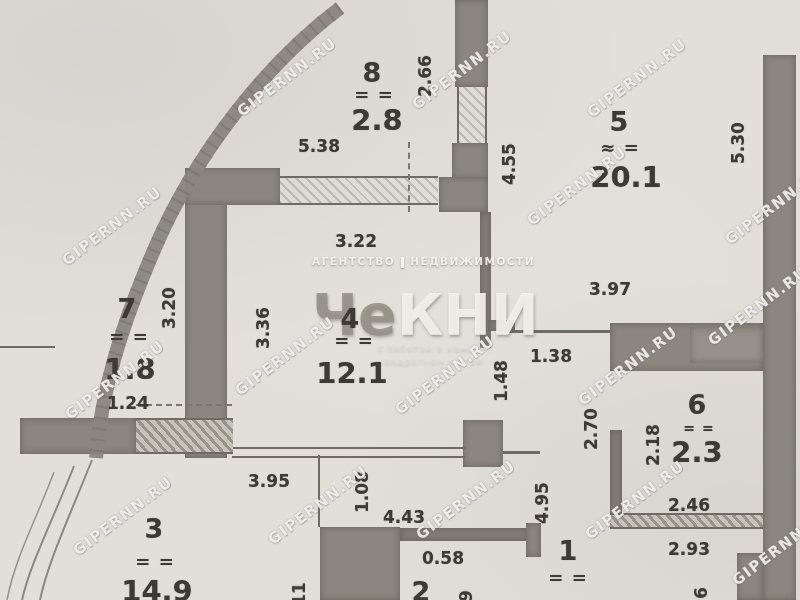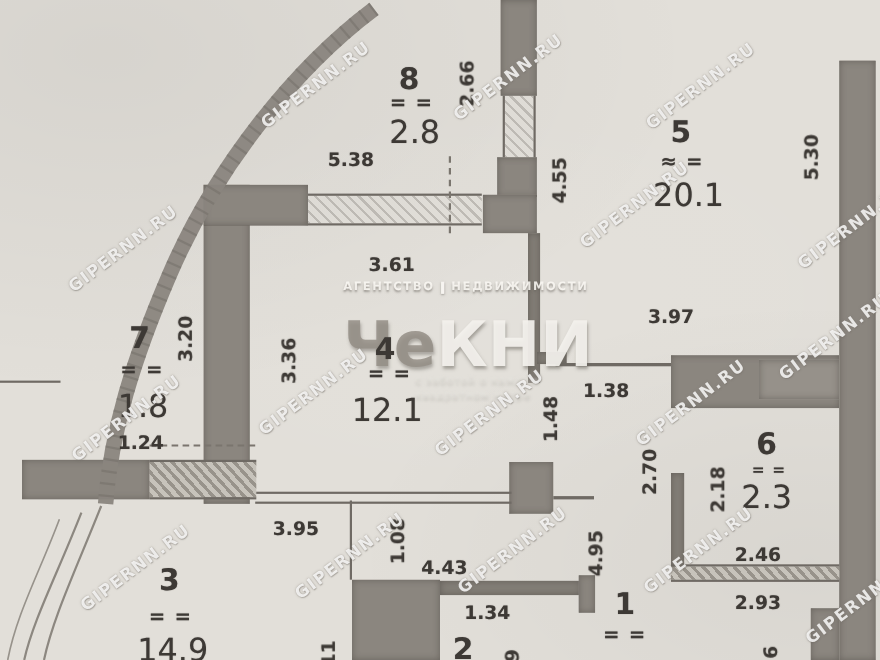--- a/index.html
+++ b/index.html
@@ -33,21 +33,21 @@
   .thin{position:absolute;background:#6f6a64;}
   .dashv{position:absolute;border-left:2px dashed #7a756e;width:0;}
   .dashh{position:absolute;border-top:2px dashed #7a756e;height:0;}
 
   .lbl{position:absolute;transform:translate(-50%,-50%);color:#3d3935;
        text-shadow:0 0 1px rgba(61,57,53,.45);white-space:nowrap;z-index:5;filter:blur(.2px);}
   .dim{font-size:17px;font-weight:bold;}
   .dim.v{transform:translate(-50%,-50%) rotate(-90deg);}
   .rnum{font-size:27px;font-weight:bold;}
   .rmark{font-size:18px;font-weight:800;letter-spacing:1px;}
-  .rarea{font-size:29px;font-weight:normal;}
+  .rarea{font-size:29px;font-weight:bold;}
 
   .wm{position:absolute;transform:translate(-50%,-50%) rotate(-37deg);
       color:rgba(255,255,255,.82);font-weight:bold;font-size:15px;letter-spacing:1.5px;
       text-shadow:0 0 2px rgba(128,122,114,.65), 0 1px 1px rgba(110,105,98,.4);
       white-space:nowrap;z-index:6;}
 
   .logo{position:absolute;left:312px;top:255px;z-index:4;white-space:nowrap;}
   .logo-top{font-size:10.5px;font-weight:bold;letter-spacing:1.5px;
       color:rgba(250,248,244,.88);text-shadow:0 1px 2px rgba(105,100,93,.6);}
   .logo-div{display:inline-block;width:3px;height:11px;background:rgba(250,248,244,.85);
@@ -134,34 +134,34 @@
 
   <div class="lbl rnum" style="left:568px;top:550px;">1</div>
   <div class="lbl rmark" style="left:568px;top:577px;">= =</div>
 
   <div class="lbl rnum" style="left:421px;top:591px;">2</div>
 
   <div class="lbl dim" style="left:319px;top:146px;">5.38</div>
   <div class="lbl dim v" style="left:425px;top:76px;">2.66</div>
   <div class="lbl dim v" style="left:509px;top:164px;">4.55</div>
   <div class="lbl dim v" style="left:738px;top:143px;">5.30</div>
-  <div class="lbl dim" style="left:356px;top:241px;">3.61</div>
+  <div class="lbl dim" style="left:356px;top:241px;">3.22</div>
   <div class="lbl dim v" style="left:169px;top:308px;">3.20</div>
   <div class="lbl dim v" style="left:263px;top:328px;">3.36</div>
   <div class="lbl dim" style="left:128px;top:403px;">1.24</div>
   <div class="lbl dim" style="left:551px;top:356px;">1.38</div>
   <div class="lbl dim v" style="left:501px;top:381px;">1.48</div>
   <div class="lbl dim" style="left:610px;top:289px;">3.97</div>
   <div class="lbl dim v" style="left:591px;top:429px;">2.70</div>
   <div class="lbl dim v" style="left:653px;top:445px;">2.18</div>
   <div class="lbl dim" style="left:689px;top:505px;">2.46</div>
   <div class="lbl dim" style="left:689px;top:549px;">2.93</div>
   <div class="lbl dim" style="left:269px;top:481px;">3.95</div>
   <div class="lbl dim" style="left:404px;top:517px;">4.43</div>
-  <div class="lbl dim" style="left:443px;top:558px;">1.34</div>
+  <div class="lbl dim" style="left:443px;top:558px;">0.58</div>
   <div class="lbl dim v" style="left:362px;top:492px;">1.08</div>
   <div class="lbl dim v" style="left:542px;top:503px;">4.95</div>
   <div class="lbl dim v" style="left:299px;top:594px;">11</div>
   <div class="lbl dim v" style="left:466px;top:596px;">9</div>
   <div class="lbl dim v" style="left:701px;top:593px;">6</div>
 
   <div class="logo">
     <div class="logo-top">
       <span>АГЕНТСТВО</span><span class="logo-div"></span><span>НЕДВИЖИМОСТИ</span>
     </div>

